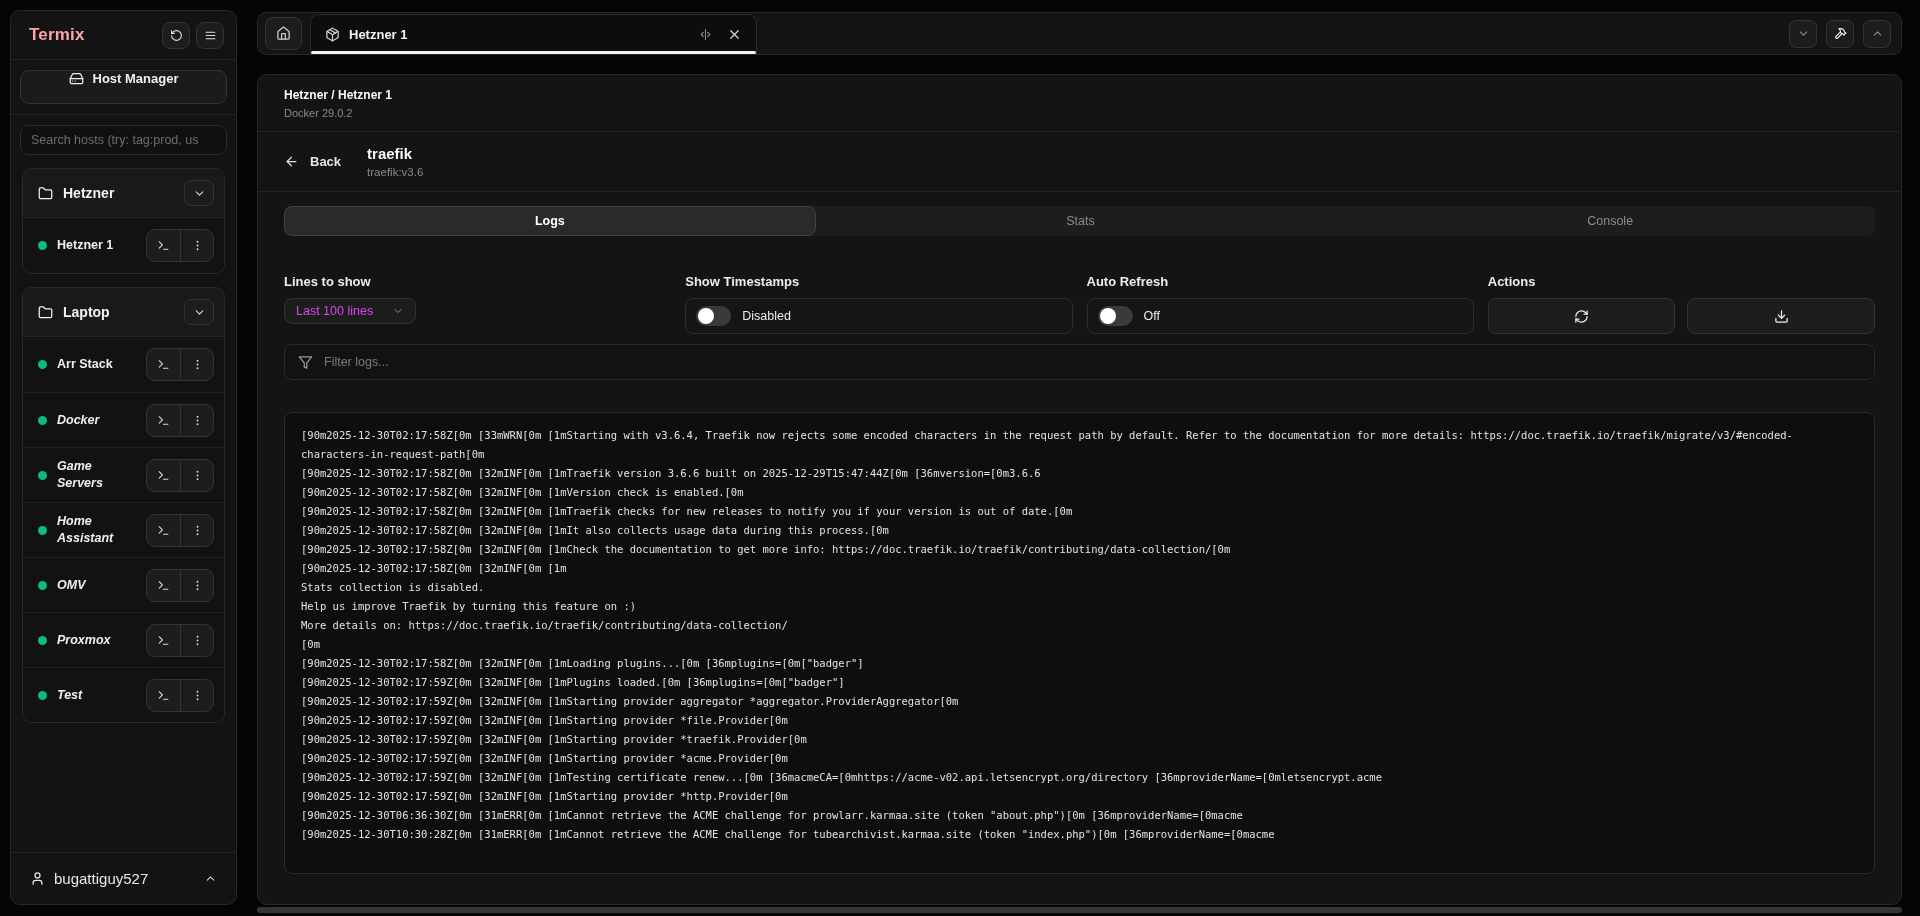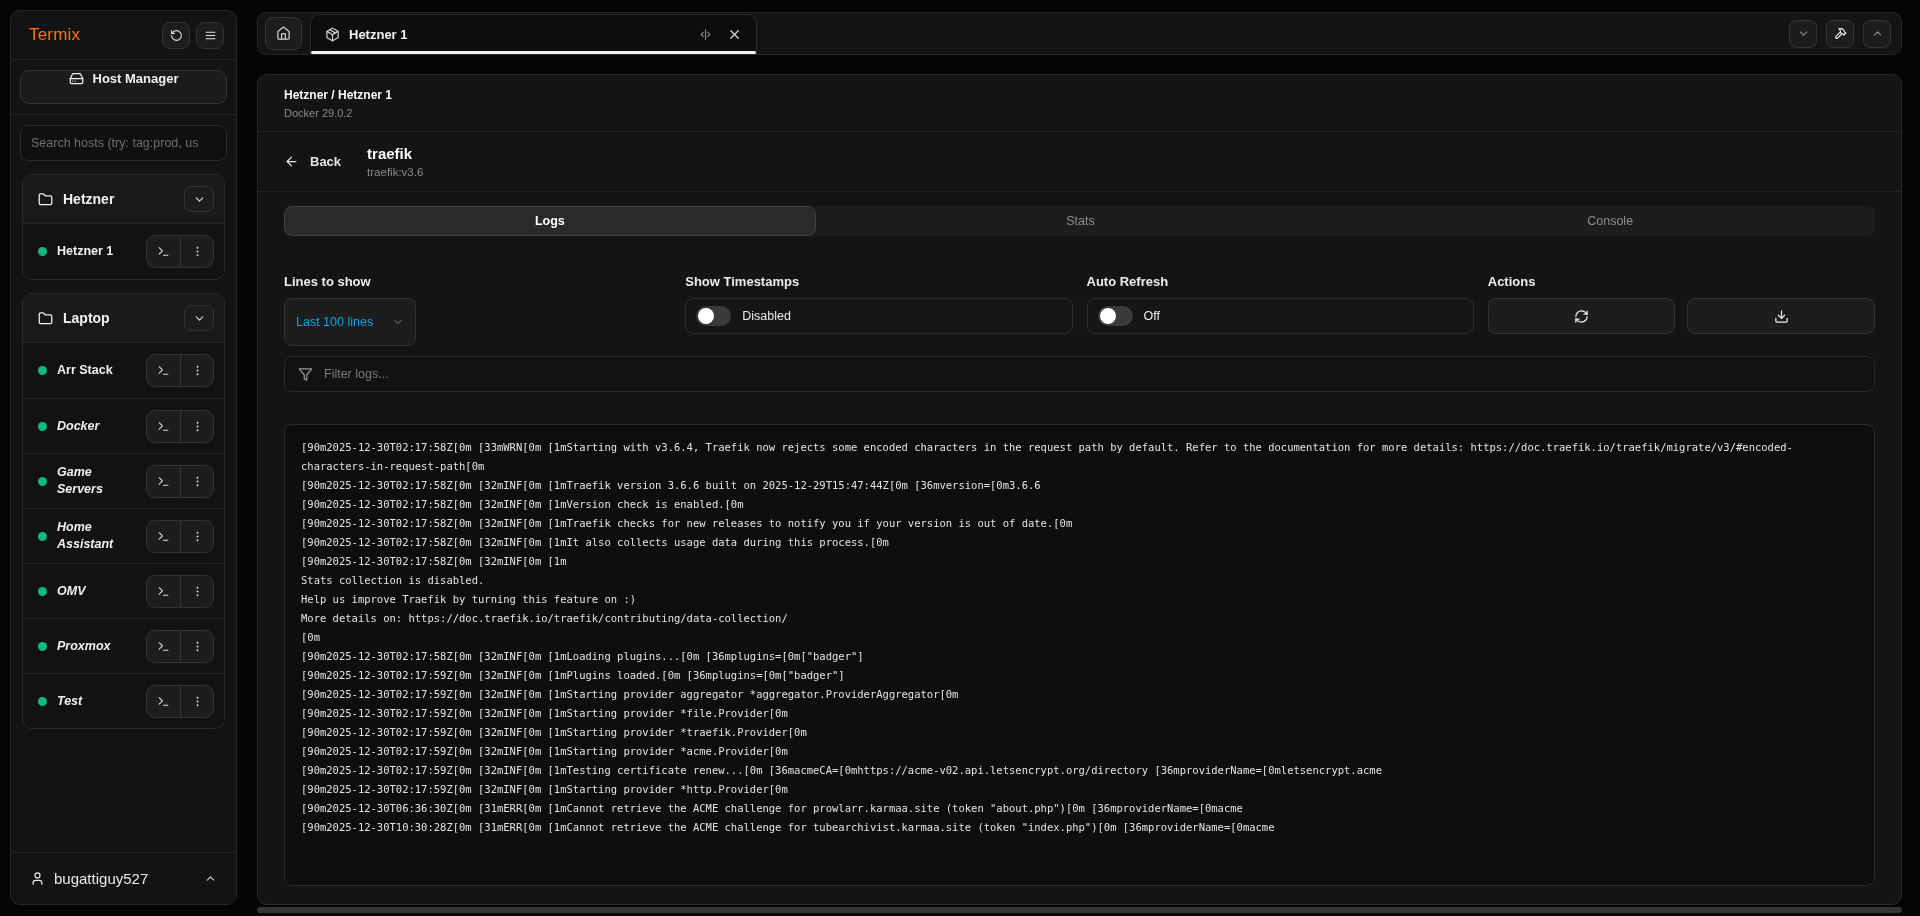--- a/index.html
+++ b/index.html
@@ -20,36 +20,36 @@
   
   .sidebar {
     position:absolute; left:10px; top:10px; width:227px; height:895px;
     background:#131313; border:1px solid #282828; border-radius:10px;
     display:flex; flex-direction:column; overflow:hidden;
   }
   .sb-header {
     flex:0 0 49px; display:flex; align-items:center; justify-content:space-between;
     padding:0 12px 0 18px; border-bottom:1px solid #242424;
   }
-  .brand { font-size:17px; font-weight:400; color:#f97316; letter-spacing:.2px; }
+  .brand { font-size:17px; font-weight:700; color:#fca5a5; letter-spacing:.2px; }
   .sb-header-btns { display:flex; gap:6px; }
   .icon-btn {
     display:inline-flex; align-items:center; justify-content:center;
     background:#1d1d1d; border:1px solid #343434; border-radius:8px; color:#e3e3e3;
   }
   .sb-header .icon-btn { width:28px; height:27px; }
   .sb-hm { padding:10px 9px; border-bottom:1px solid #242424; }
   .host-manager-btn {
     width:100%; height:34px; display:flex; align-items:flex-start; justify-content:center; gap:9px;
     background:#1b1b1b; border:1px solid #333; border-radius:9px;
     color:#f0f0f0; font-size:13px; font-weight:600;
   }
   .sb-search { padding:10px 9px 3px; }
   .search-input {
-    width:100%; height:36px; background:#101010; border:1px solid #2b2b2b; border-radius:8px;
+    width:100%; height:30px; background:#101010; border:1px solid #2b2b2b; border-radius:8px;
     color:#e0e0e0; padding:0 10px; font-size:12.5px; outline:none;
   }
   .search-input::placeholder { color:#6e6e6e; }
   .sb-groups { flex:1 1 auto; padding:10px 11px 0; display:flex; flex-direction:column; gap:13px; overflow:hidden; }
   .group { border:1px solid #2a2a2a; border-radius:10px; background:#151515; overflow:hidden; flex:0 0 auto; }
   .group-header {
     height:49px; display:flex; align-items:center; justify-content:space-between;
     padding:0 10px 0 15px; background:#191919; border-bottom:1px solid #242424;
   }
   .gh-left { display:flex; align-items:center; gap:10px; color:#f2f2f2; }
@@ -114,23 +114,23 @@
   .tab-seg {
     flex:1; display:flex; align-items:center; justify-content:center;
     font-size:12.5px; color:#8c8c8c; border-radius:8px; background:none; border:none;
   }
   .tab-seg.active { background:#2a2a2a; border:1px solid #414141; color:#ffffff; font-weight:600; }
 
   .controls { margin-top:38px; display:grid; grid-template-columns:repeat(4,1fr); gap:14px; }
   .ctl-label { font-size:13px; font-weight:600; color:#ededed; }
   .ctl-box { margin-top:9px; }
   .select-btn {
-    width:132px; height:48px; display:flex; align-items:center; justify-content:space-between;
+    width:132px; height:26px; display:flex; align-items:center; justify-content:space-between;
     padding:0 11px; background:#1d1d1d; border:1px solid #333; border-radius:8px;
-    color:#0ea5e9; font-size:12.5px;
+    color:#d946ef; font-size:12.5px;
   }
   .select-btn .ic-xs { color:#8a8a8a; }
   .toggle-box {
     height:36px; display:flex; align-items:center; gap:11px; padding:0 10px;
     background:#151515; border:1px solid #2d2d2d; border-radius:8px;
     color:#ececec; font-size:12.5px;
   }
   .switch { width:35px; height:20px; border-radius:10px; background:#3a3a3a; position:relative; flex:0 0 35px; cursor:pointer; }
   .switch::after { content:""; position:absolute; left:2px; top:2px; width:16px; height:16px; background:#fff; border-radius:50%; }
   .actions { display:flex; gap:12px; }
@@ -629,20 +629,21 @@
       <input placeholder="Filter logs..." style="">
     </div>
 
     <div class="logs" id="log-output">
         <div class="log-line">[90m2025-12-30T02:17:58Z[0m [33mWRN[0m [1mStarting with v3.6.4, Traefik now rejects some encoded characters in the request path by default. Refer to the documentation for more details: https://doc.traefik.io/traefik/migrate/v3/#encoded-</div>
         <div class="log-line">characters-in-request-path[0m</div>
         <div class="log-line">[90m2025-12-30T02:17:58Z[0m [32mINF[0m [1mTraefik version 3.6.6 built on 2025-12-29T15:47:44Z[0m [36mversion=[0m3.6.6</div>
         <div class="log-line">[90m2025-12-30T02:17:58Z[0m [32mINF[0m [1mVersion check is enabled.[0m</div>
         <div class="log-line">[90m2025-12-30T02:17:58Z[0m [32mINF[0m [1mTraefik checks for new releases to notify you if your version is out of date.[0m</div>
         <div class="log-line">[90m2025-12-30T02:17:58Z[0m [32mINF[0m [1mIt also collects usage data during this process.[0m</div>
+        <div class="log-line">[90m2025-12-30T02:17:58Z[0m [32mINF[0m [1mCheck the documentation to get more info: https://doc.traefik.io/traefik/contributing/data-collection/[0m</div>
         <div class="log-line">[90m2025-12-30T02:17:58Z[0m [32mINF[0m [1m</div>
         <div class="log-line">Stats collection is disabled.</div>
         <div class="log-line">Help us improve Traefik by turning this feature on :)</div>
         <div class="log-line">More details on: https://doc.traefik.io/traefik/contributing/data-collection/</div>
         <div class="log-line">[0m</div>
         <div class="log-line">[90m2025-12-30T02:17:58Z[0m [32mINF[0m [1mLoading plugins...[0m [36mplugins=[0m["badger"]</div>
         <div class="log-line">[90m2025-12-30T02:17:59Z[0m [32mINF[0m [1mPlugins loaded.[0m [36mplugins=[0m["badger"]</div>
         <div class="log-line">[90m2025-12-30T02:17:59Z[0m [32mINF[0m [1mStarting provider aggregator *aggregator.ProviderAggregator[0m</div>
         <div class="log-line">[90m2025-12-30T02:17:59Z[0m [32mINF[0m [1mStarting provider *file.Provider[0m</div>
         <div class="log-line">[90m2025-12-30T02:17:59Z[0m [32mINF[0m [1mStarting provider *traefik.Provider[0m</div>

